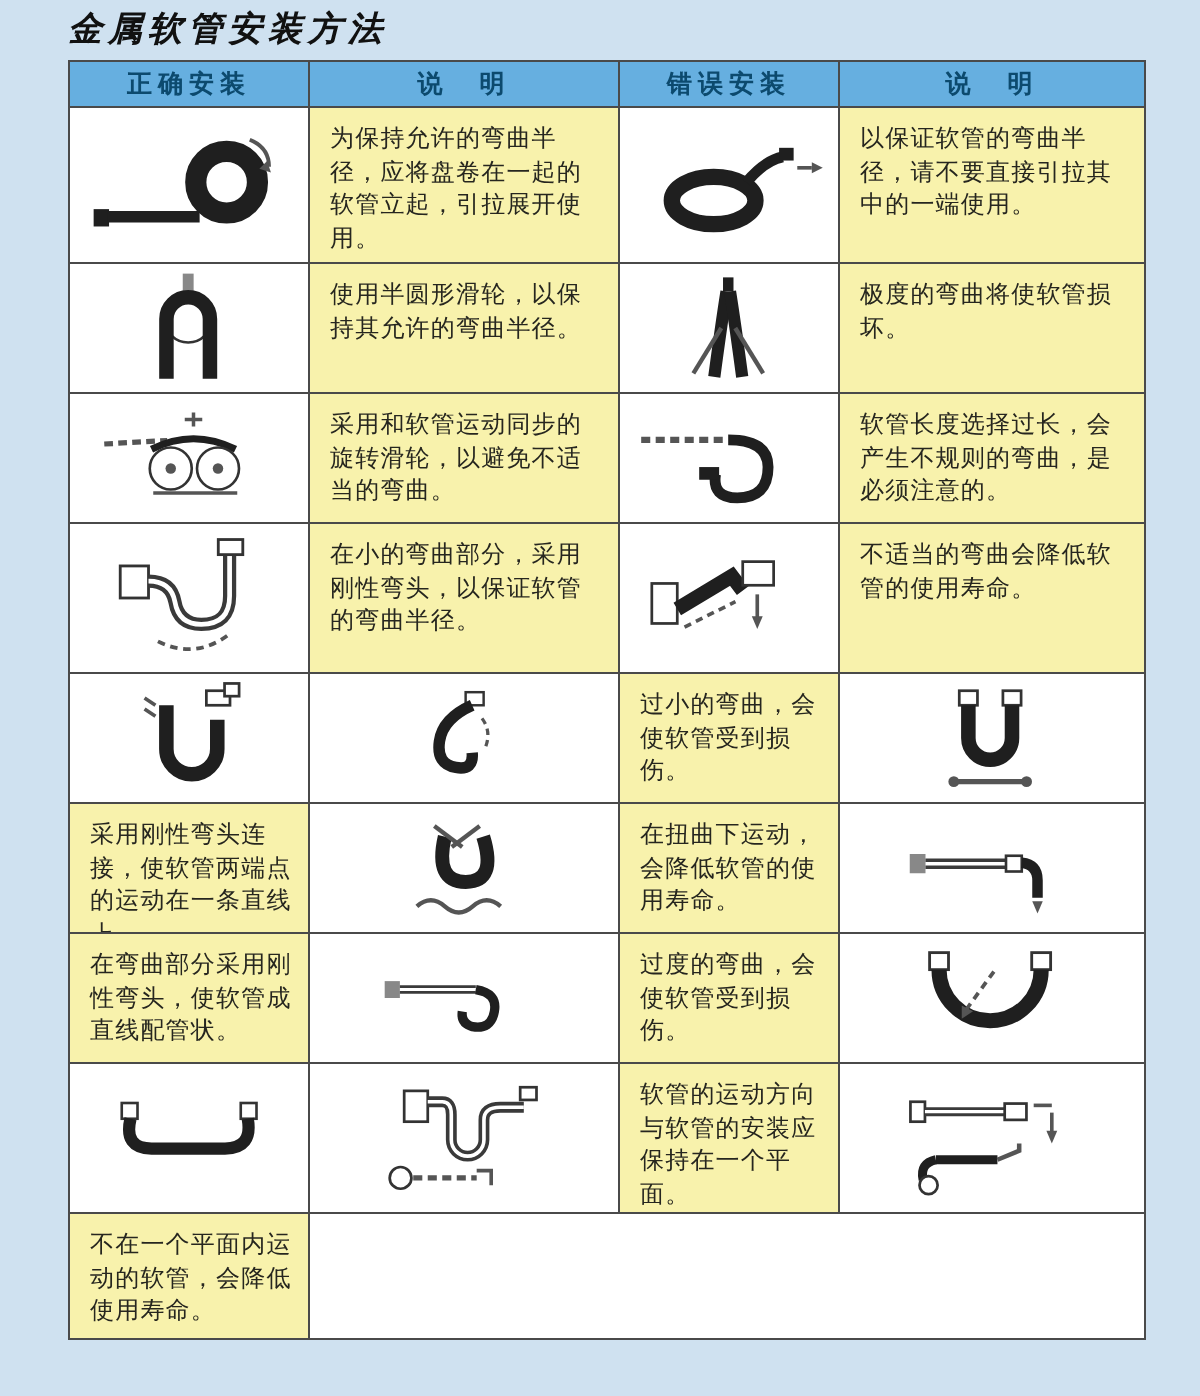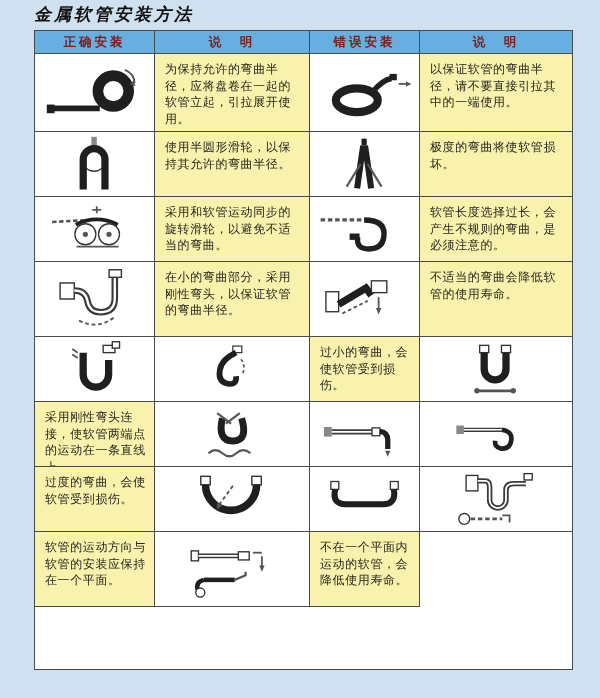--- a/index.html
+++ b/index.html
@@ -33,21 +33,21 @@
     border-right:1px solid #4a4a4a;
     border-bottom:1px solid #4a4a4a;
     box-sizing:border-box;
     overflow:hidden;
   }
   .cell:nth-child(4n){border-right:none;}
   .cell:nth-child(n+37){border-bottom:none;}
   .hdr{
     background:#66afe0;
     display:flex;align-items:center;justify-content:center;
-    font-size:12.5px;font-weight:bold;color:#7f1d1d;
+    font-size:12.5px;font-weight:bold;color:#0c4a6e;
     letter-spacing:3px;
   }
   .img-cell{
     background:#ffffff;
     display:flex;align-items:center;justify-content:center;
   }
   .desc-cell{
     background:#f8f2ac;
     font-size:12px;font-weight:normal;color:#26261f;
     padding:7px 8px 5px 10px;
@@ -188,31 +188,33 @@
     </div>
     <div class="cell desc-cell">采用刚性弯头连接，使软管两端点的运动在一条直线上。</div>
     <div class="cell img-cell">
       <svg width="96" height="58" viewBox="0 0 110 64">
         <path d="M44 14 q-6 26 12 26 q18 0 10 -26" class="hose" stroke-width="8"></path>
         <line x1="38" y1="8" x2="54" y2="20" class="thin" stroke-width="2.5"></line>
         <line x1="64" y1="8" x2="48" y2="20" class="thin" stroke-width="2.5"></line>
         <path d="M28 54 q8 -7 16 0 t16 0 t16 0" class="thin" stroke-width="2.5"></path>
       </svg>
     </div>
+    <div class="cell desc-cell">在扭曲下运动，会降低软管的使用寿命。</div>
 
     <div class="cell img-cell">
       <svg width="104" height="56" viewBox="0 0 110 64">
         <rect x="8" y="24" width="9" height="11" fill="#888"></rect>
         <path d="M17 29.5 H66" class="hoseo" stroke-width="6"></path>
         <path d="M17 29.5 H66" class="core" stroke-width="2"></path>
         <rect x="63" y="25" width="9" height="9" class="fit"></rect>
         <path d="M72 29 q9 1 9 10 v10" class="hose" stroke-width="6"></path>
         <path d="M78 51 l3 7 l3 -7 z" fill="#555"></path>
       </svg>
     </div>
+    <div class="cell desc-cell">在弯曲部分采用刚性弯头，使软管成直线配管状。</div>
     <div class="cell img-cell">
       <svg width="100" height="54" viewBox="0 0 110 64">
         <rect x="8" y="22" width="9" height="10" fill="#888"></rect>
         <path d="M17 27 H62" class="hoseo" stroke-width="5"></path>
         <path d="M17 27 H62" class="core" stroke-width="1.8"></path>
         <path d="M62 27 q13 2 11 13 q-2 11 -13 9 q-7 -2 -6 -9" class="hose" stroke-width="5.5"></path>
       </svg>
     </div>
     <div class="cell desc-cell">过度的弯曲，会使软管受到损伤。</div>
 

